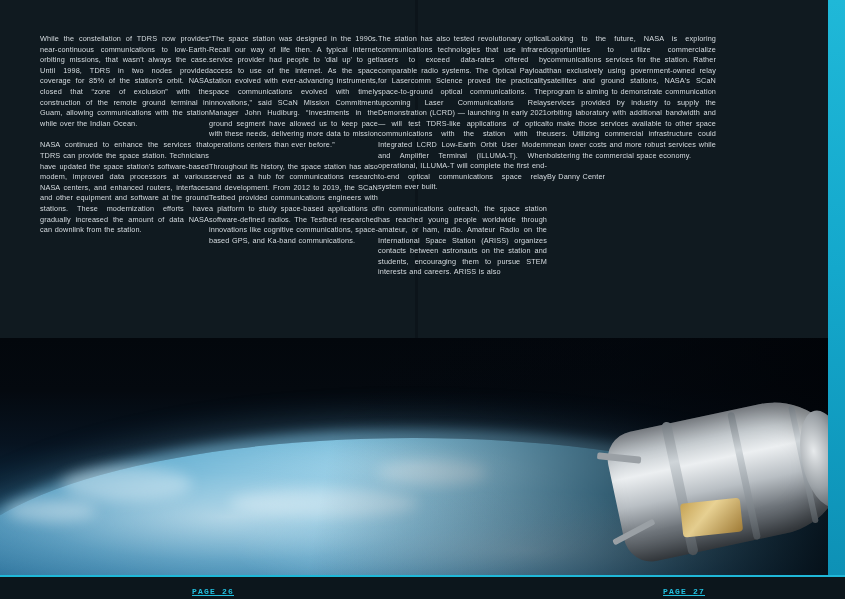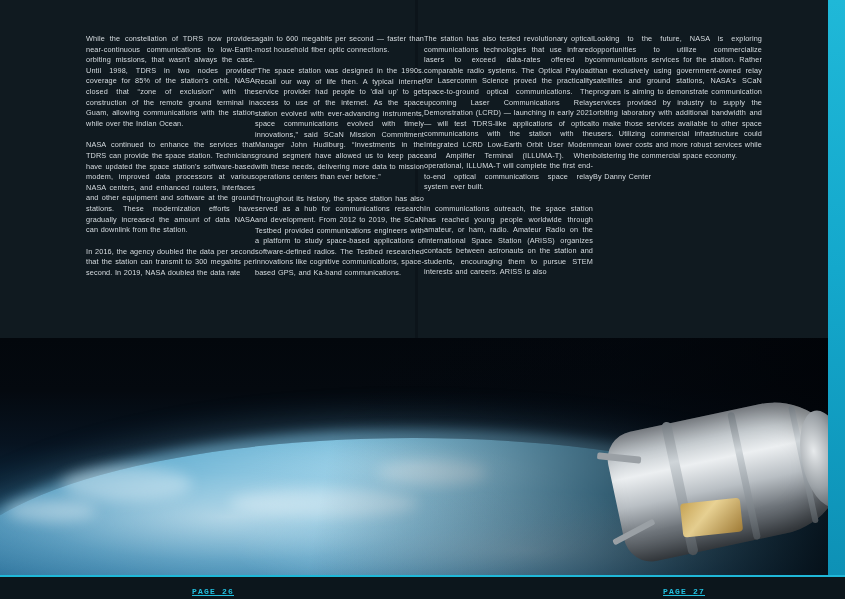--- a/index.html
+++ b/index.html
@@ -44,21 +44,20 @@
     opacity: 0.55;
   }
 
   .content-area {
     position: absolute;
     top: 34px;
     left: 40px;
     width: 768px;
     height: 300px;
     display: flex;
-    justify-content: center;
   }
 
   .col {
     width: 169px;
     flex: 0 0 169px;
   }
 
   .col p {
     margin: 0 0 11px 0;
     font-size: 7.3px;
@@ -220,25 +219,23 @@
 <div class="page">
 
   <div class="edge-strip"></div>
   <div class="spine"></div>
 
   <div class="content-area">
 
     <div class="col">
       <p>While the constellation of TDRS now provides near-continuous communications to low-Earth-orbiting missions, that wasn't always the case. Until 1998, TDRS in two nodes provided coverage for 85% of the station's orbit. NASA closed that “zone of exclusion” with the construction of the remote ground terminal in Guam, allowing communications with the station while over the Indian Ocean.</p>
       <p>NASA continued to enhance the services that TDRS can provide the space station. Technicians have updated the space station's software-based modem, improved data processors at various NASA centers, and enhanced routers, interfaces and other equipment and software at the ground stations. These modernization efforts have gradually increased the amount of data NASA can downlink from the station.</p>
-      <p class="last">In 2016, the agency doubled the data per second that the station can transmit to 300 megabits per second. In 2019, NASA doubled the data rate</p>
-    </div>
-
-    <div class="col">
-      <p>again to 600 megabits per second — faster than most household fiber optic connections.</p>
+    </div>
+
+    <div class="col">
       <p>“The space station was designed in the 1990s. Recall our way of life then. A typical internet service provider had people to 'dial up' to get access to use of the internet. As the space station evolved with ever-advancing instruments, space communications evolved with timely innovations,” said SCaN Mission Commitment Manager John Hudiburg. “Investments in the ground segment have allowed us to keep pace with these needs, delivering more data to mission operations centers than ever before.”</p>
       <p class="last">Throughout its history, the space station has also served as a hub for communications research and development. From 2012 to 2019, the SCaN Testbed provided communications engineers with a platform to study space-based applications of software-defined radios. The Testbed researched innovations like cognitive communications, space-based GPS, and Ka-band communications.</p>
     </div>
 
     <div class="col">
       <p>The station has also tested revolutionary optical communications technologies that use infrared lasers to exceed data-rates offered by comparable radio systems. The Optical Payload for Lasercomm Science proved the practicality space-to-ground optical communications. The upcoming Laser Communications Relay Demonstration (LCRD) — launching in early 2021 — will test TDRS-like applications of optical communications with the station with the Integrated LCRD Low-Earth Orbit User Modem and Amplifier Terminal (ILLUMA-T). When operational, ILLUMA-T will complete the first end-to-end optical communications space relay system ever built.</p>
       <p class="last">In communications outreach, the space station has reached young people worldwide through amateur, or ham, radio. Amateur Radio on the International Space Station (ARISS) organizes contacts between astronauts on the station and students, encouraging them to pursue STEM interests and careers. ARISS is also</p>
     </div>
 
     <div class="col">

